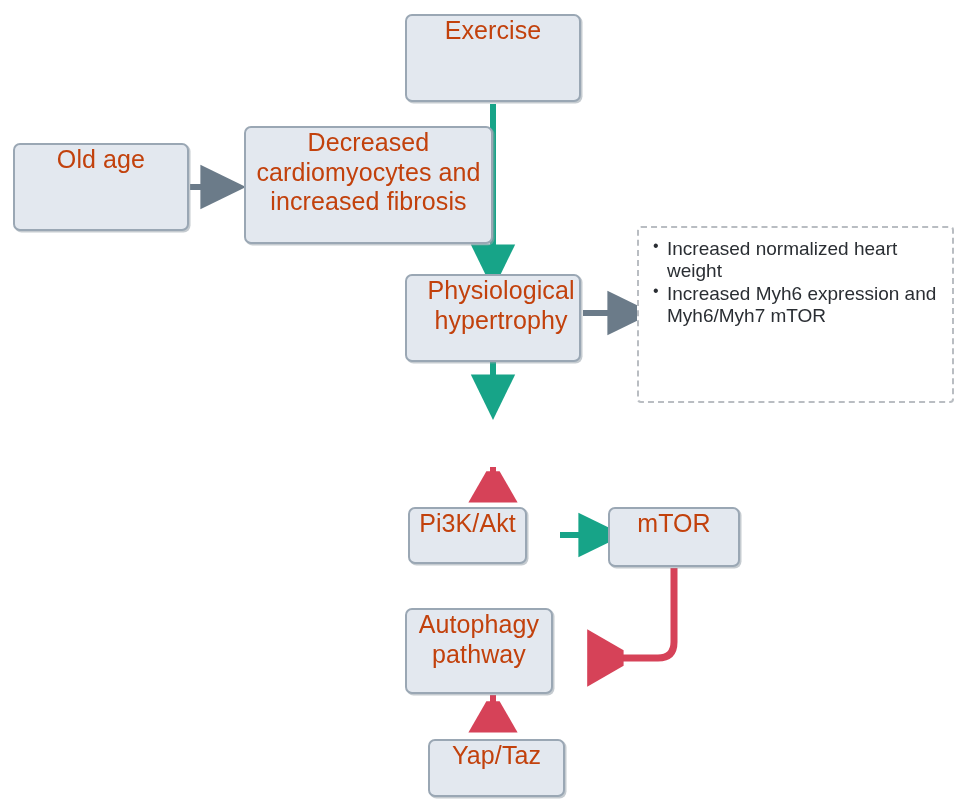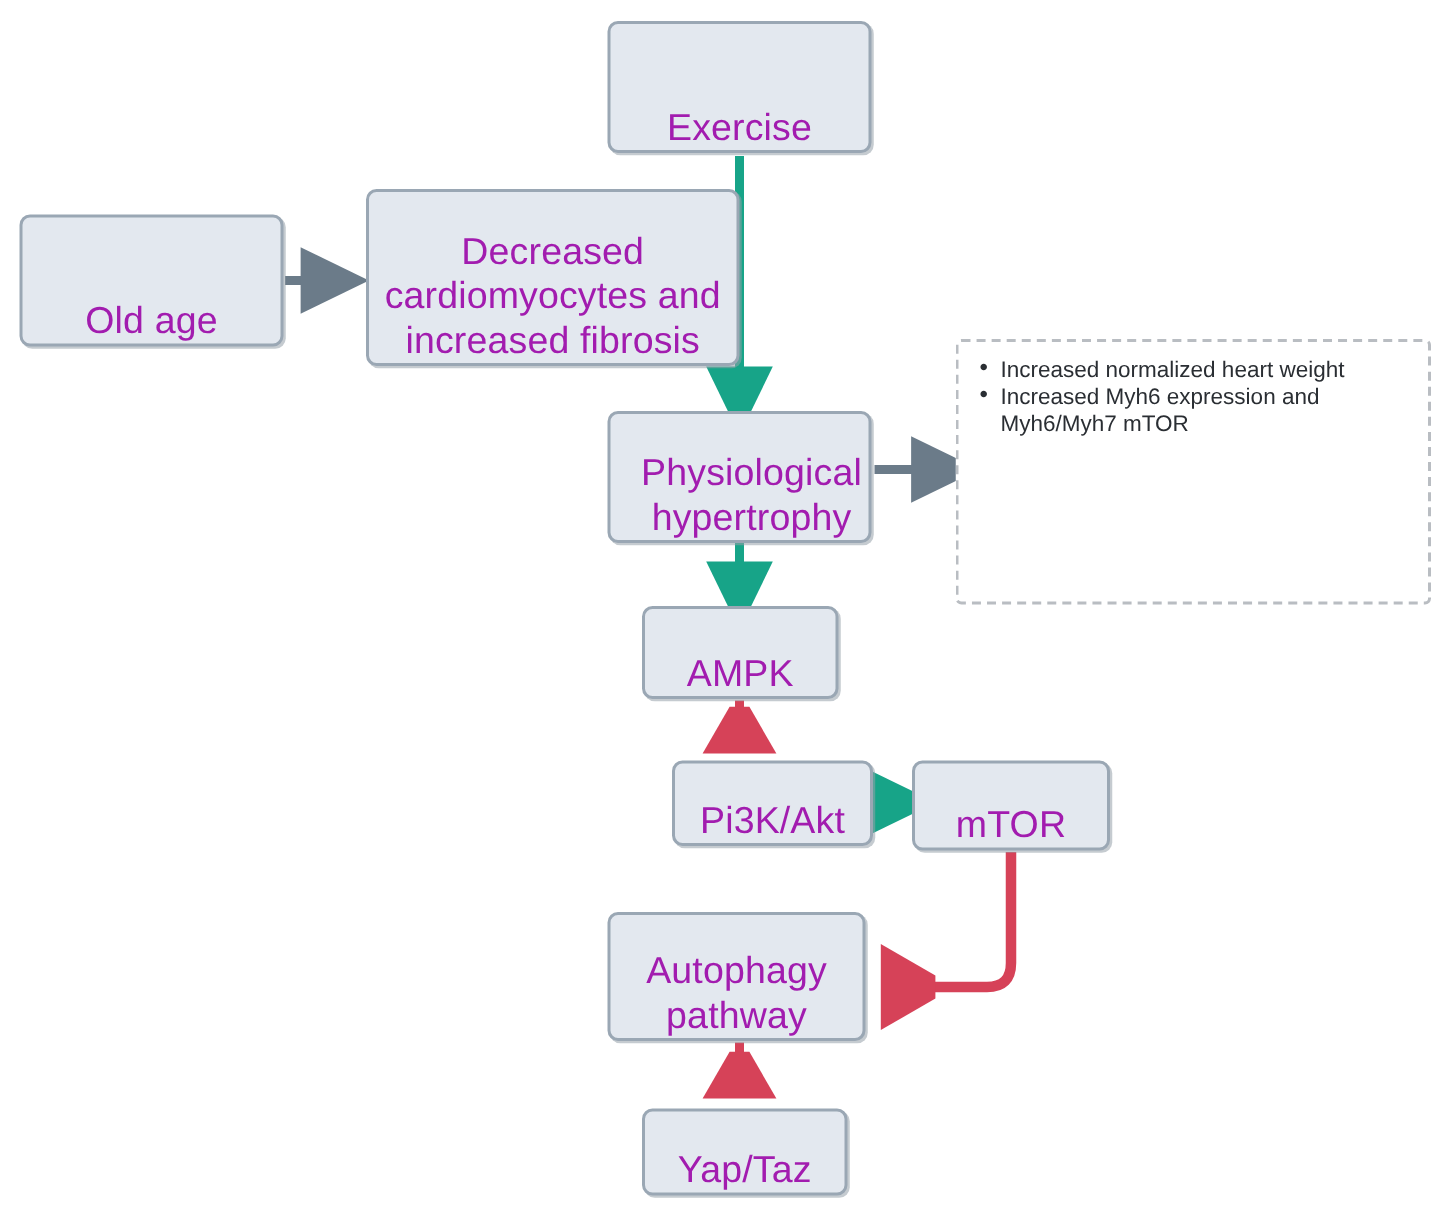--- a/index.html
+++ b/index.html
@@ -15,24 +15,24 @@
     font-family: "Liberation Sans", sans-serif;
     overflow: hidden;
   }
   .node {
     position: absolute;
     box-sizing: border-box;
     background: #e3e8ef;
     border: 2px solid #9aa7b4;
     border-radius: 7px;
     display: flex;
-    align-items: flex-end;
+    align-items: flex-start;
     justify-content: center;
     text-align: center;
-    color: #a21caf;
+    color: #c2410c;
     font-size: 25px;
     line-height: 1.18;
     letter-spacing: 0.1px;
     box-shadow: 1.5px 1.5px 0 rgba(150,160,170,0.55);
   }
   .node span { display: block; padding: 0 6px; }
   .callout {
     position: absolute;
     box-sizing: border-box;
     border: 2px dashed #b9bdc2;
@@ -42,21 +42,21 @@
   }
   .callout ul {
     margin: 0;
     padding: 0;
     list-style: none;
   }
   .callout li {
     position: relative;
     padding-left: 16px;
     margin-bottom: 1px;
-    font-size: 15px;
+    font-size: 19px;
     line-height: 1.16;
     color: #2a2e33;
   }
   .callout li::before {
     content: "\2022";
     position: absolute;
     left: 2px;
     top: -1px;
     font-size: 16px;
     color: #2a2e33;
@@ -133,33 +133,30 @@
     <span>Decreased
 cardiomyocytes and
 increased fibrosis</span>
   </div>
 
   <div class="node" style="left:405px; top:274px; width:176px; height:88px; white-space:pre-line;padding-left:16px;">
     <span>Physiological
 hypertrophy</span>
   </div>
 
-  <div class="node" style="left:428px; top:404px; width:131px; height:62px;">
-    <span>AMPK</span>
-  </div>
 
-  <div class="node" style="left:448px; top:507px; width:134px; height:57px;">
+  <div class="node" style="left:408px; top:507px; width:119px; height:57px;">
     <span>Pi3K/Akt</span>
   </div>
 
   <div class="node" style="left:608px; top:507px; width:132px; height:60px;">
     <span>mTOR</span>
   </div>
 
-  <div class="node" style="left:405px; top:608px; width:172px; height:86px; white-space:pre-line;">
+  <div class="node" style="left:405px; top:608px; width:148px; height:86px; white-space:pre-line;">
     <span>Autophagy
 pathway</span>
   </div>
 
   <div class="node" style="left:428px; top:739px; width:137px; height:58px;">
     <span>Yap/Taz</span>
   </div>
 
   <div class="callout" style="left:637px; top:226px; width:317px; height:177px;">
     <ul>

